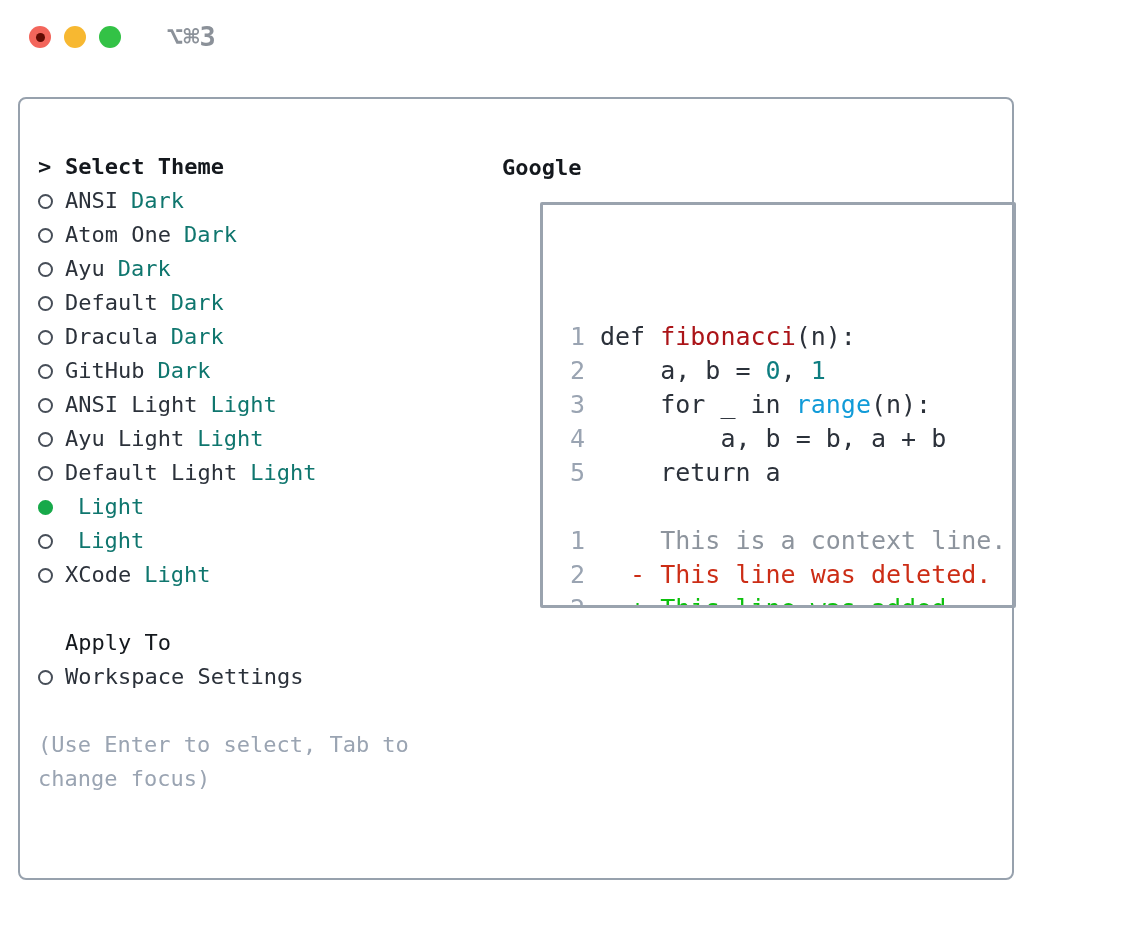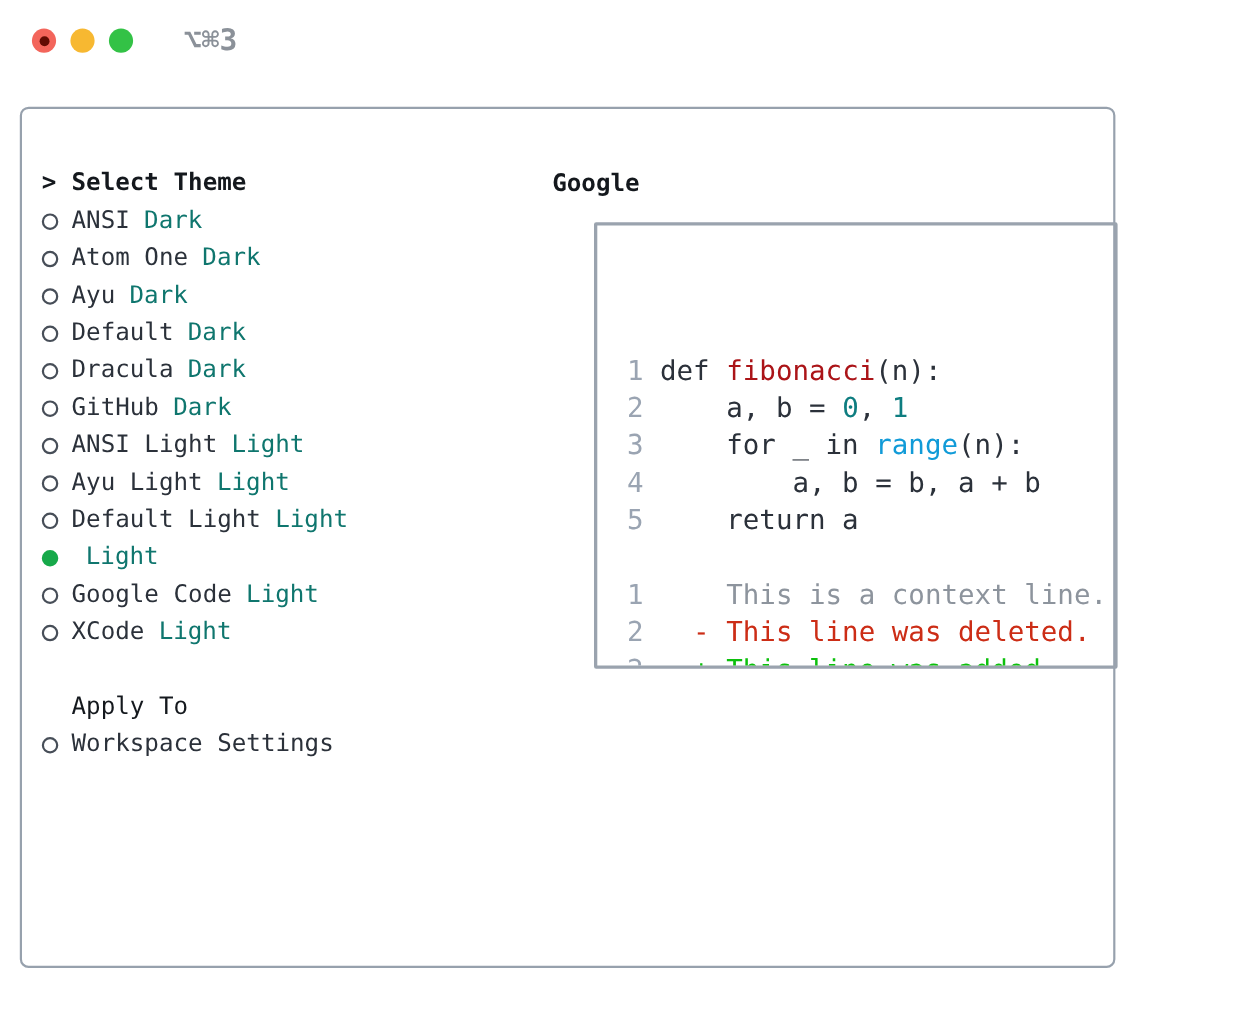--- a/index.html
+++ b/index.html
@@ -142,21 +142,20 @@
           <div class="row theme-row sel">
             <span class="icon-col">
               <span class="radio sel"></span>
             </span>
             <span class="tvariant">Light</span>
           </div>
           <div class="row theme-row">
             <span class="icon-col">
               <span class="radio"></span>
             </span>
-            <span class="tname">Google Code</span>
             <span class="tvariant">Light</span>
           </div>
           <div class="row theme-row">
             <span class="icon-col">
               <span class="radio"></span>
             </span>
             <span class="tname">XCode</span>
             <span class="tvariant">Light</span>
           </div>
         </div>
@@ -172,20 +171,21 @@
           <div class="row apply-row">
             <span class="icon-col">
               <span class="radio"></span>
             </span>
             <span class="tname">Workspace Settings</span>
           </div>
         </div>
 
       <div class="row spacer"></div>
 
+      <div class="hint">(Use Enter to select, Tab to change focus)</div>
     </div>
 
     <div class="preview-label">Google</div>
 
     <div class="preview-box">
       <div id="code-block"><div class="cline"><span class="lineno">1</span><span class="tok-plain">def </span><span class="tok-function">fibonacci</span><span class="tok-plain">(n):</span></div><div class="cline"><span class="lineno">2</span><span class="tok-plain">    a, b = </span><span class="tok-number">0</span><span class="tok-plain">, </span><span class="tok-number">1</span></div><div class="cline"><span class="lineno">3</span><span class="tok-plain">    for _ in </span><span class="tok-builtin">range</span><span class="tok-plain">(n):</span></div><div class="cline"><span class="lineno">4</span><span class="tok-plain">        a, b = b, a + b</span></div><div class="cline"><span class="lineno">5</span><span class="tok-plain">    return a</span></div><div class="cline"></div><div class="cline"><span class="lineno">1</span><span class="tok-context">    This is a context line.</span></div><div class="cline"><span class="lineno">2</span><span class="tok-deleted">  - This line was deleted.</span></div><div class="cline"><span class="lineno">2</span><span class="tok-added">  + This line was added.</span></div></div>
     </div>
 
   </div>
 </div>

